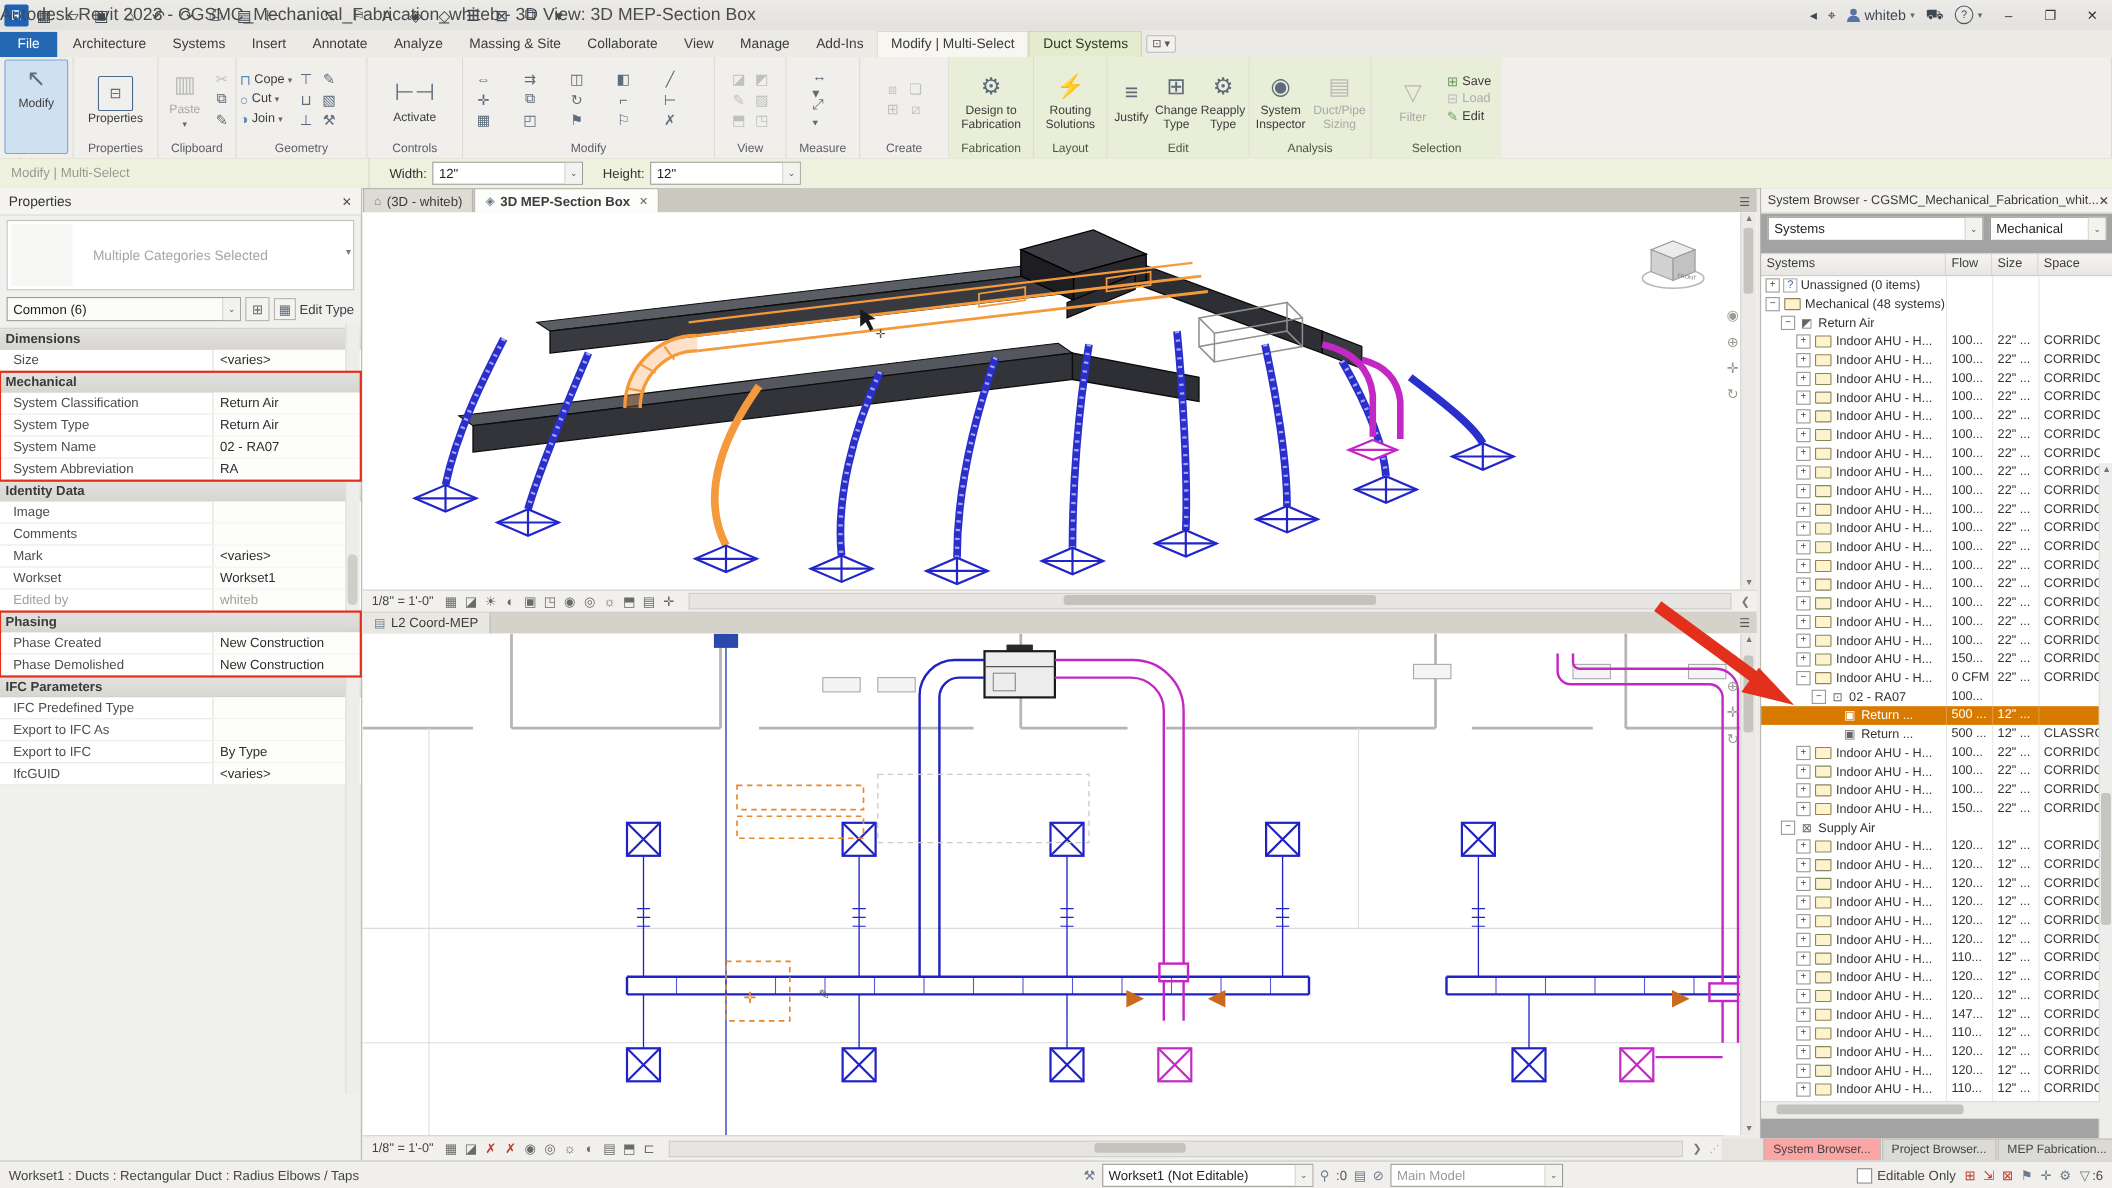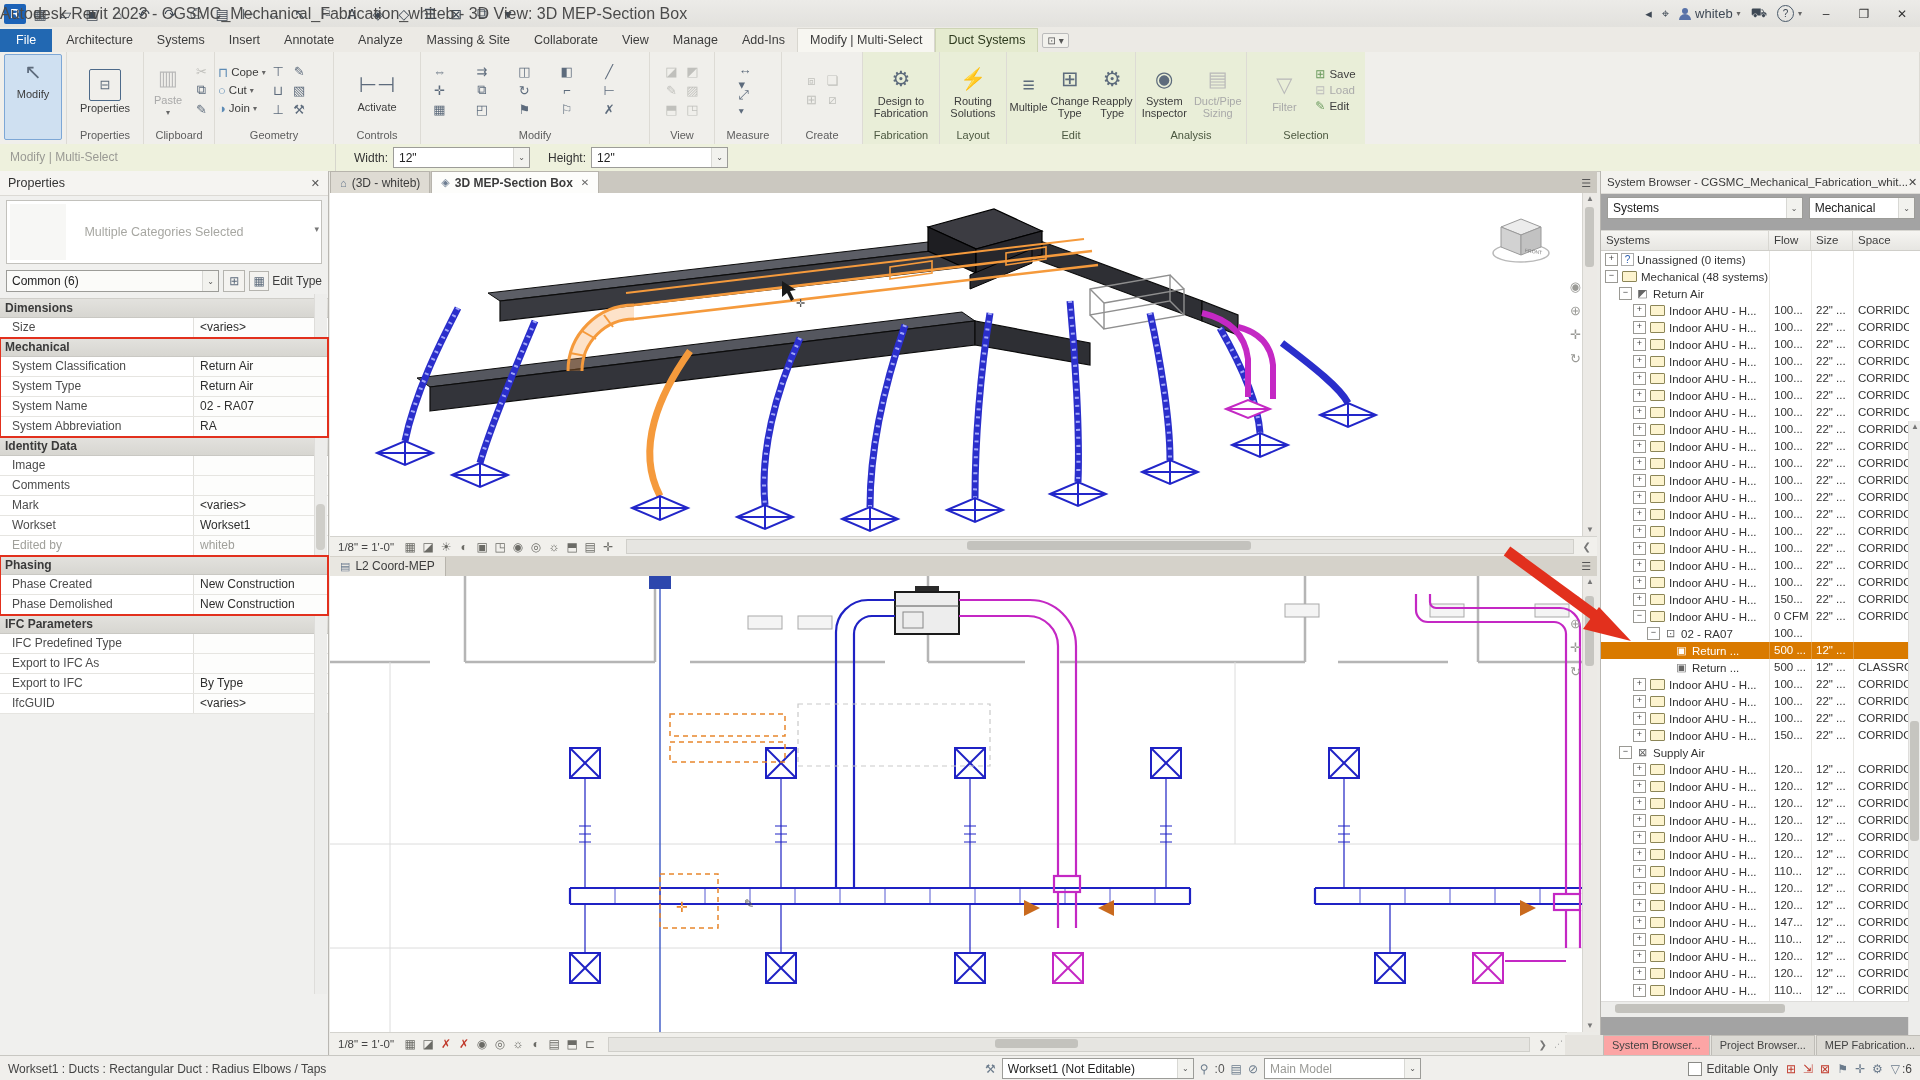--- a/index.html
+++ b/index.html
@@ -379,21 +379,21 @@
         <span class="bicon" style="color:#c8881e;">⚡</span>
         <span>Routing Solutions</span>
           </div>
         </div>
       <div class="plabel">Layout</div>
     </div>
     <div class="panel ctx" style="width:128px">
       <div class="pbody">
         <div class="bigbtn">
             <span class="bicon">≡</span>
-            <span>Multiple</span>
+            <span>Justify</span>
           </div>
         <div class="bigbtn">
             <span class="bicon">⊞</span>
             <span>Change Type</span>
           </div>
         <div class="bigbtn">
             <span class="bicon">⚙</span>
             <span>Reapply Type</span>
           </div>
       </div>

